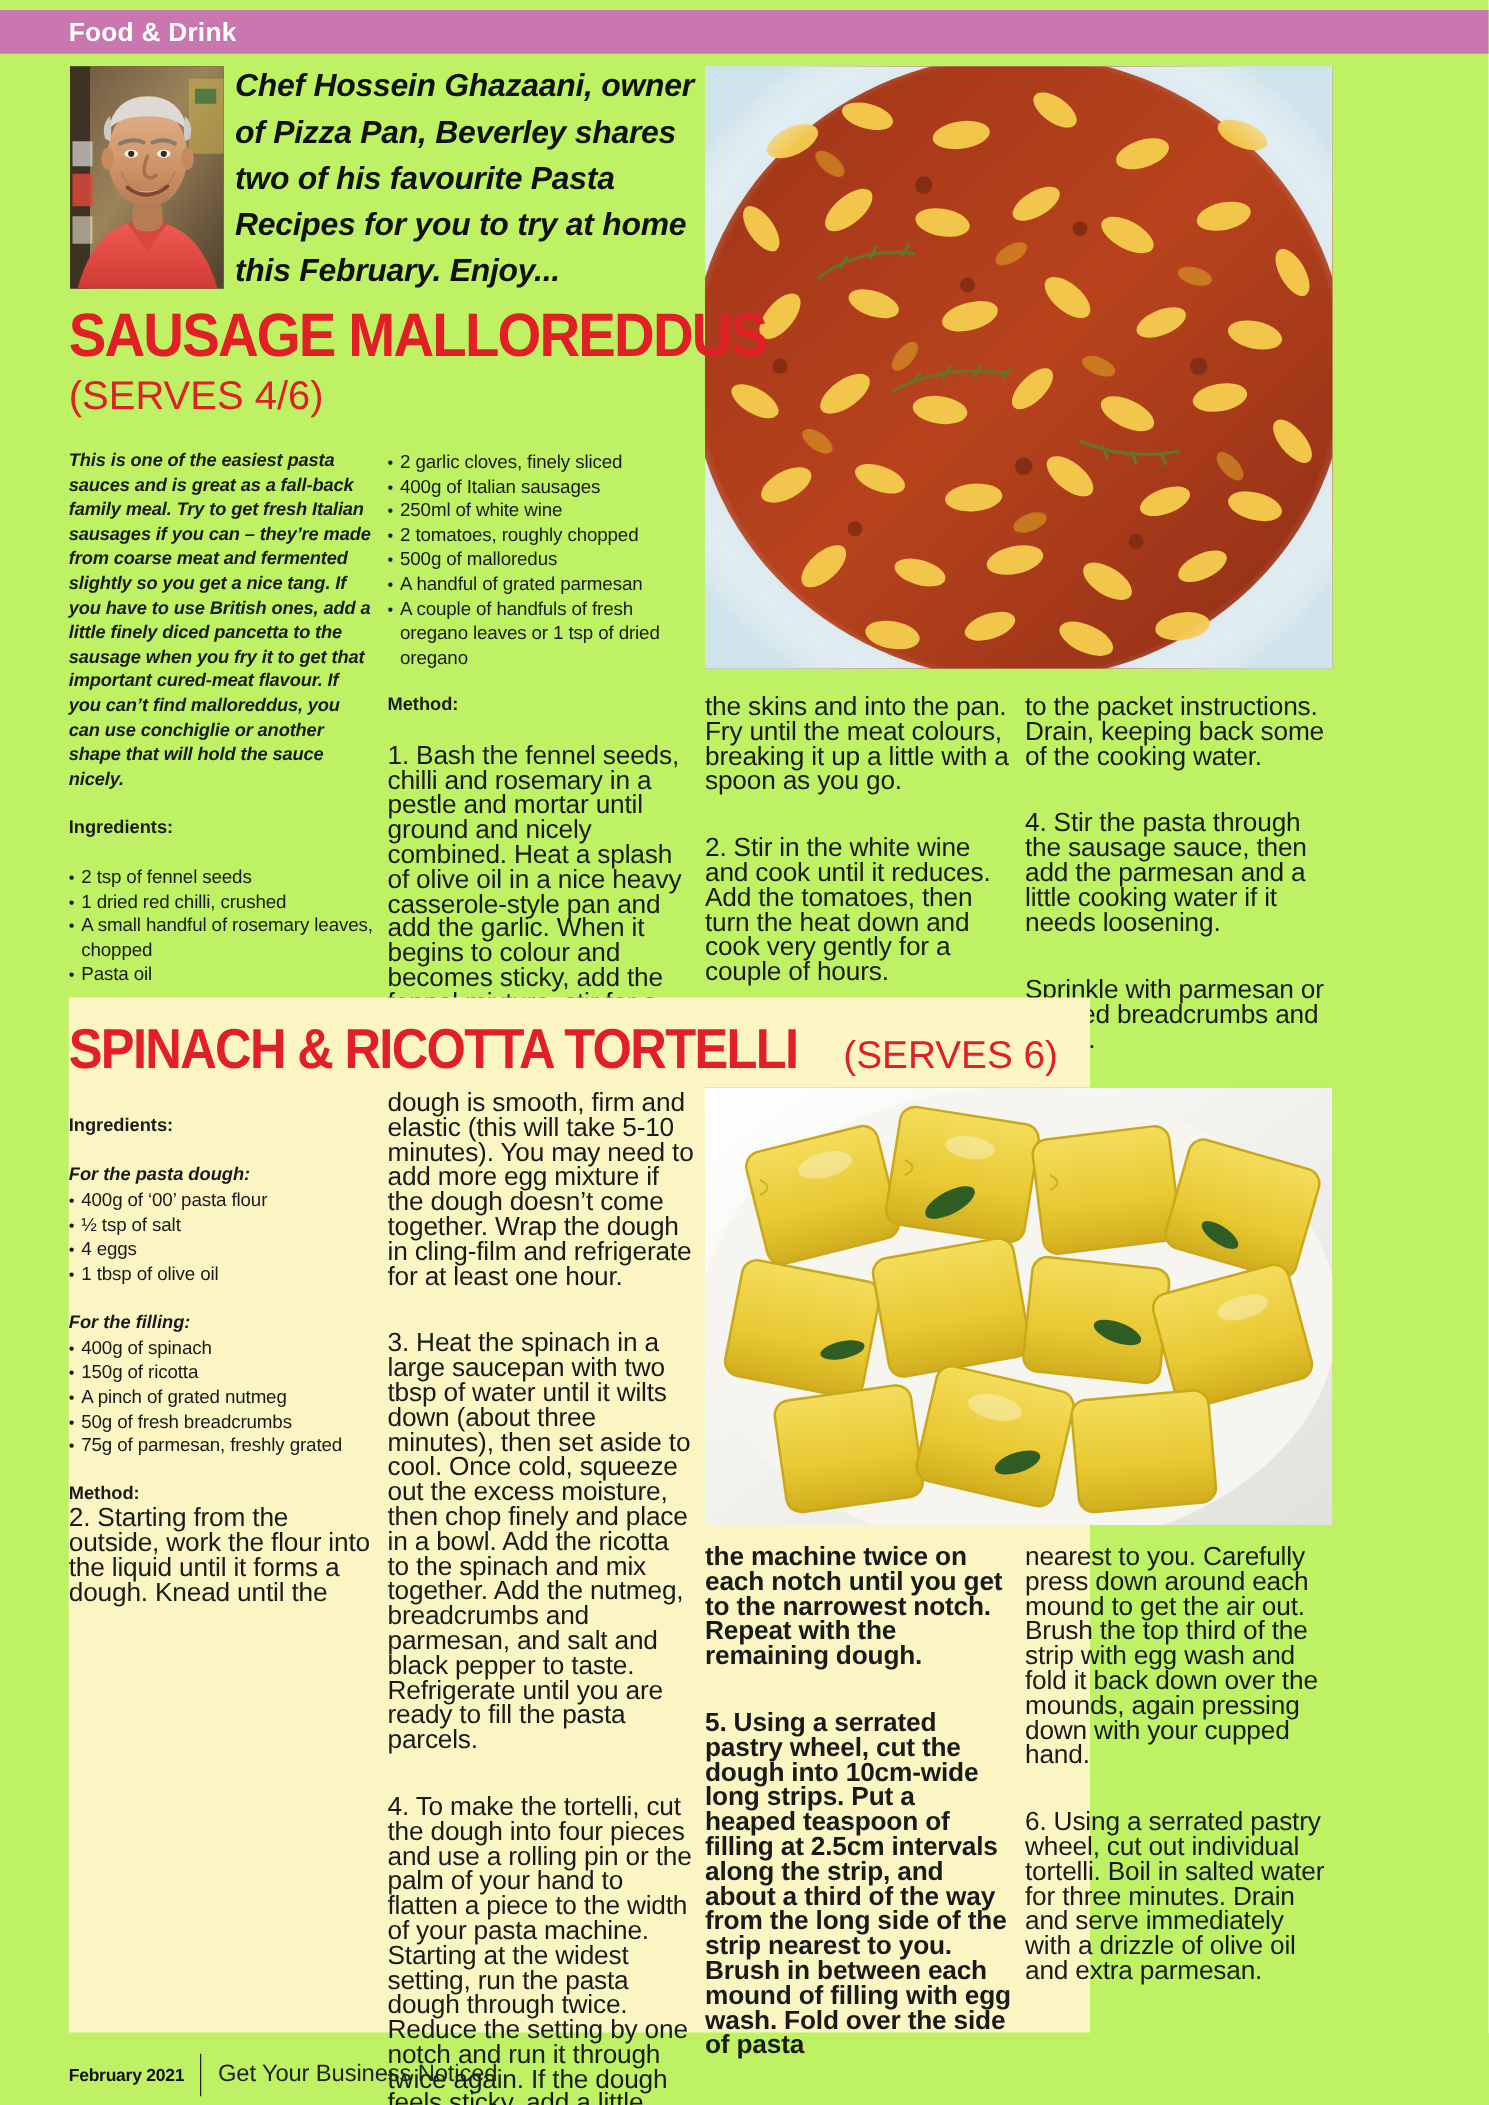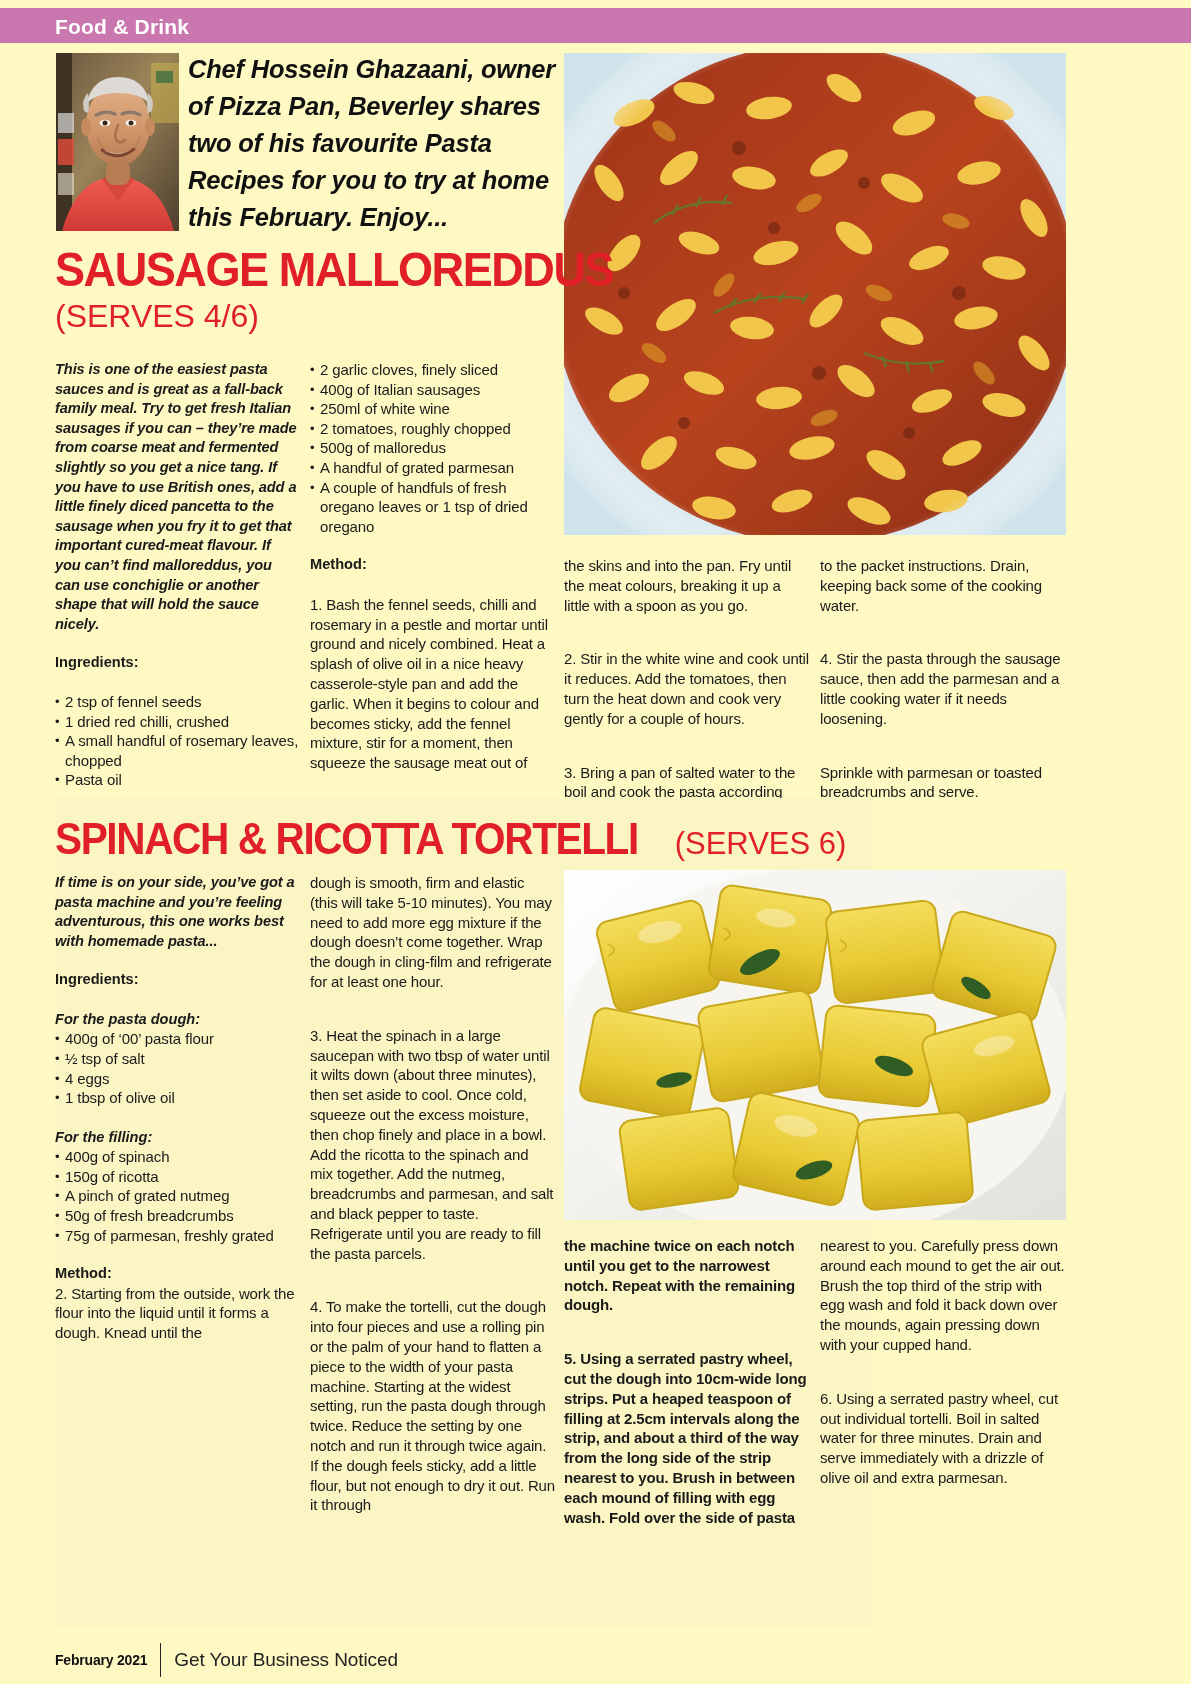--- a/index.html
+++ b/index.html
@@ -8,21 +8,21 @@
     height: 1684px;
     background: #ffffff;
     font-family: "Liberation Sans", sans-serif;
     color: #1a1a1a;
     overflow: hidden;
   }
   .page {
     position: relative;
     width: 1191px;
     height: 1684px;
-    background: #fef9c3;
+    background: #bef264;
   }
 
   
   .section-bar {
     position: absolute;
     left: 0; top: 8px;
     width: 1191px; height: 35px;
     background: #c977ae;
   }
   .section-bar .label {
@@ -133,21 +133,21 @@
     padding-left: 10px;
     letter-spacing: -0.1px;
   }
   ul.ing li::before {
     content: "•";
     position: absolute;
     left: 0; top: 0;
     font-size: 13px;
   }
   p.body {
-    font-size: 15px;
+    font-size: 21px;
     line-height: 19.8px;
     letter-spacing: -0.15px;
   }
   p.body + p.body { margin-top: 34px; }
   .gap { margin-top: 19.8px; }
 
   
   .r1-photo {
     position: absolute;
     left: 564px; top: 53px;
@@ -488,21 +488,20 @@
             <ellipse cx="96" cy="62" rx="22" ry="10" transform="rotate(-14 96 62)"></ellipse>
             <ellipse cx="212" cy="48" rx="20" ry="9" transform="rotate(9 212 48)"></ellipse>
             <ellipse cx="430" cy="176" rx="21" ry="9" transform="rotate(-15 430 176)"></ellipse>
             <ellipse cx="232" cy="256" rx="22" ry="10" transform="rotate(13 232 256)"></ellipse>
           </g>
         </g>
       </svg>
     </div>
 
     <div class="r2-col1">
-      <div class="intro-italic">If time is on your side, you’ve got a pasta machine and you’re feeling adventurous, this one works best with homemade pasta...</div>
       <div class="sub-head">Ingredients:</div>
       <div class="sub-head-italic gap">For the pasta dough:</div>
       <ul class="ing tight">
         <li>400g of ‘00’ pasta flour</li>
         <li>½ tsp of salt</li>
         <li>4 eggs</li>
         <li>1 tbsp of olive oil</li>
       </ul>
       <div class="sub-head-italic gap">For the filling:</div>
       <ul class="ing tight">

